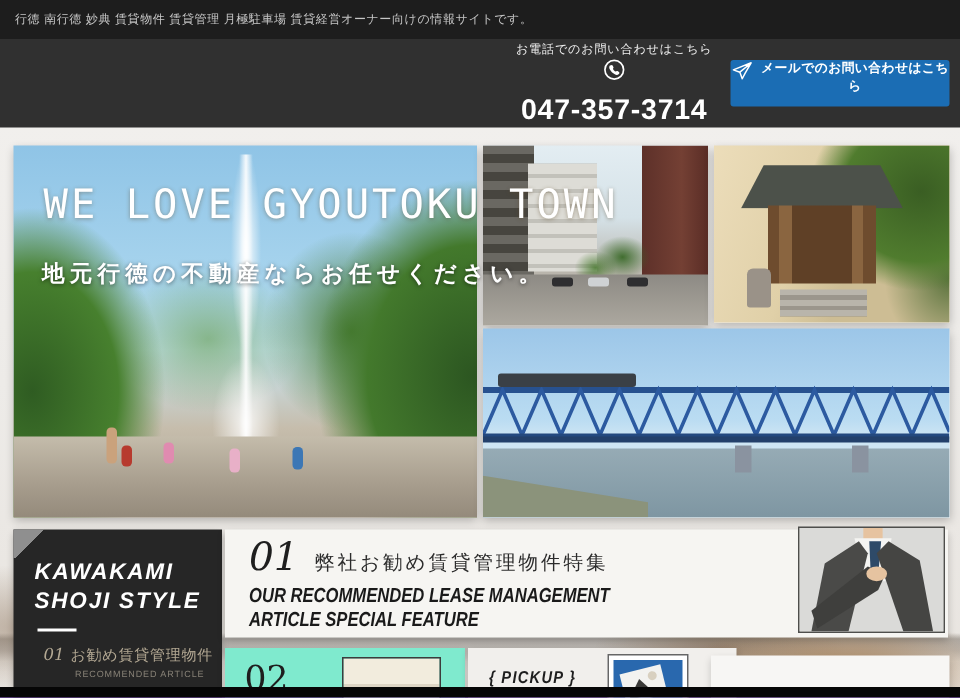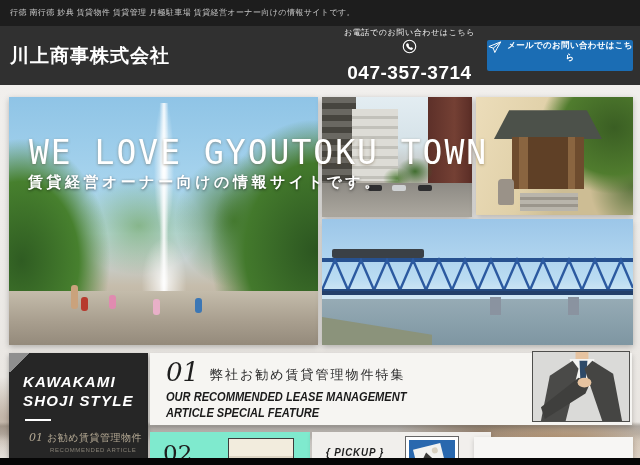--- a/index.html
+++ b/index.html
@@ -90,22 +90,22 @@
   .bridge-water { position:absolute; left:0; bottom:0; width:100%; height:46px;
     background:linear-gradient(180deg,#96abb5 0%,#7e96a2 100%); }
   .bridge-shore { position:absolute; left:0; bottom:0; width:110px; height:34px; background:#8b937b;
     clip-path:polygon(0 18%, 100% 70%, 100% 100%, 0 100%); }
   .bridge-truss { position:absolute; left:0; top:38px; width:311px; height:36px; }
   .bridge-deck { position:absolute; left:0; top:72px; width:311px; height:4px; background:#23406b; }
   .bridge-pier { position:absolute; top:78px; width:11px; height:18px; background:#8a93a0; }
   .pier1 { left:168px; } .pier2 { left:246px; }
   .bridge-train { position:absolute; left:10px; top:30px; width:92px; height:9px; background:#3a4046; border-radius:2px; }
 
-  .hero-headline { position:absolute; left:20px; top:36px; z-index:2; color:#fff;
-    font-family:"DejaVu Sans Mono", monospace; font-size:33px; font-weight:normal; letter-spacing:2px;
+  .hero-headline { position:absolute; left:20px; top:24px; z-index:2; color:#fff;
+    font-family:"DejaVu Sans Mono", monospace; font-size:27px; font-weight:normal; letter-spacing:2px;
     text-shadow:0 1px 3px rgba(90,70,40,.45); }
   .hero-subheadline { position:absolute; left:19px; top:76px; z-index:2; color:#fff;
     font-size:15px; font-weight:bold; letter-spacing:3.5px; text-shadow:0 1px 3px rgba(0,0,0,.55); }
 
   
   .sidebar-box { position:absolute; left:9px; top:353px; width:139px; height:112px; z-index:2;
     background:#262626; box-shadow:0 2px 5px rgba(0,0,0,.3); }
   .fold-corner { position:absolute; left:0; top:0; width:22px; height:19px;
     background:linear-gradient(135deg,#8f8f8f 0 50%, rgba(0,0,0,0) 50%); }
   .sidebar-title { position:absolute; left:14px; top:19px; color:#fff; font-size:15px; font-weight:bold;
@@ -155,21 +155,20 @@
 <body>
 
 <div class="screen">
   <div class="bg-blur"></div>
 
   <div class="topbar">
     <span>行徳 南行徳 妙典 賃貸物件 賃貸管理 月極駐車場 賃貸経営オーナー向けの情報サイトです。</span>
   </div>
 
   <div class="header">
-    <div class="site-title">川上商事株式会社</div>
     <div class="phone">
       <div class="phone-label">お電話でのお問い合わせはこちら</div>
       <div class="phone-row">
         <span>
           <svg viewBox="0 0 20 20">
               <circle cx="10" cy="10" r="8.3" fill="none" stroke="#fff" stroke-width="1.5"></circle>
               <path d="M6.6 6.3c.8-.8 1.7-.6 2.1.2l.5 1c.3.6.1 1.2-.4 1.5.5 1.2 1.4 2.1 2.6 2.6.3-.5.9-.7 1.5-.4l1 .5c.8.4 1 1.3.2 2.1-.9.9-2.3 1-3.6.3-1.9-1-3.5-2.6-4.5-4.5-.7-1.3-.6-2.7.3-3.6z" fill="#fff"></path>
             </svg>
         </span>
         <span class="phone-number">047-357-3714</span>
@@ -220,21 +219,21 @@
         <line x1="0" y1="3" x2="311" y2="3" stroke="#27518f" stroke-width="4"></line>
         <path d="M0 33 L13 3 L26 33 L39 3 L52 33 L65 3 L78 33 L91 3 L104 33 L117 3 L130 33 L143 3 L156 33 L169 3 L182 33 L195 3 L208 33 L221 3 L234 33 L247 3 L260 33 L273 3 L286 33 L299 3 L311 31" fill="none" stroke="#2c5aa0" stroke-width="2.4"></path>
         <line x1="0" y1="34" x2="311" y2="34" stroke="#24497f" stroke-width="4"></line>
       </svg>
       <div class="bridge-train"></div>
       <div class="bridge-deck"></div>
       <div class="bridge-pier pier1"></div>
       <div class="bridge-pier pier2"></div>
     </div>
     <div class="hero-headline">WE LOVE GYOUTOKU TOWN</div>
-    <div class="hero-subheadline">賃貸経営オーナー向けの情報サイトです。</div>
+    <div class="hero-subheadline">地元行徳の不動産ならお任せください。</div>
   </div>
 
   <div class="sidebar-box">
     <div class="fold-corner"></div>
     <div class="sidebar-title">
       <div>KAWAKAMI</div>
       <div>SHOJI STYLE</div>
     </div>
     <div class="sidebar-underline"></div>
     <div class="sidebar-item">

